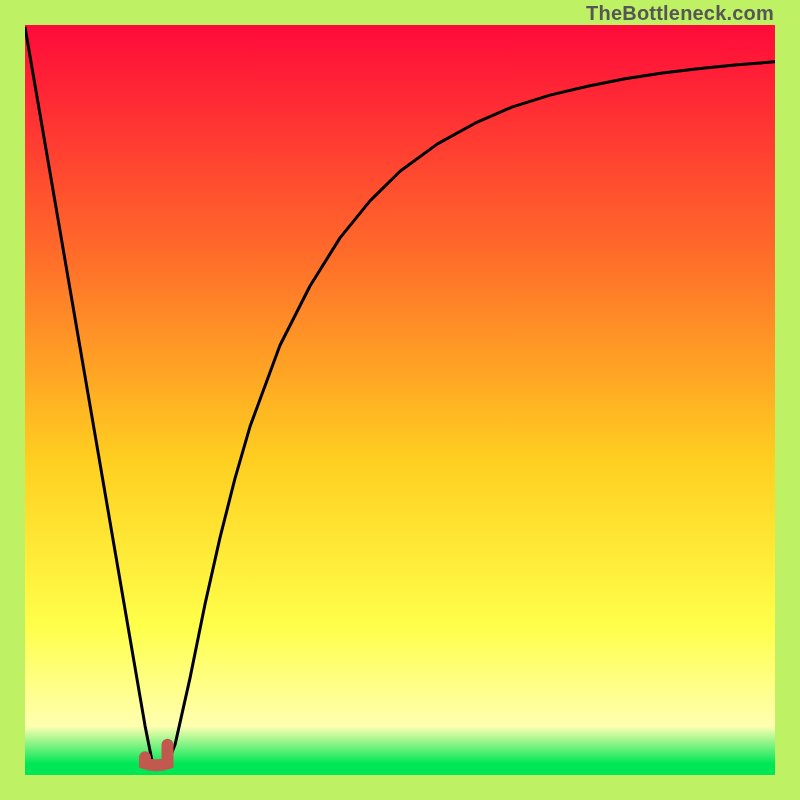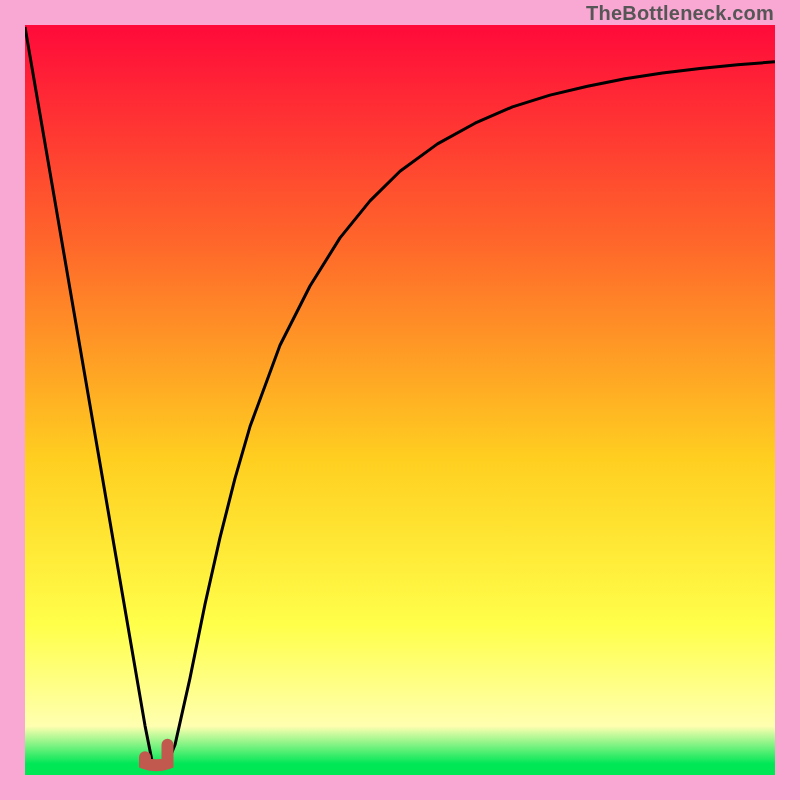--- a/index.html
+++ b/index.html
@@ -9,21 +9,21 @@
     height: 800px;
     background: #000;
     overflow: hidden;
   }
   .frame {
     position: absolute;
     left: 0;
     top: 0;
     width: 800px;
     height: 800px;
-    background: #f9a8d4;
+    background: #bef264;
   }
   .plot {
     position: absolute;
     left: 25px;
     top: 25px;
     width: 750px;
     height: 750px;
   }
   .watermark {
     position: absolute;

